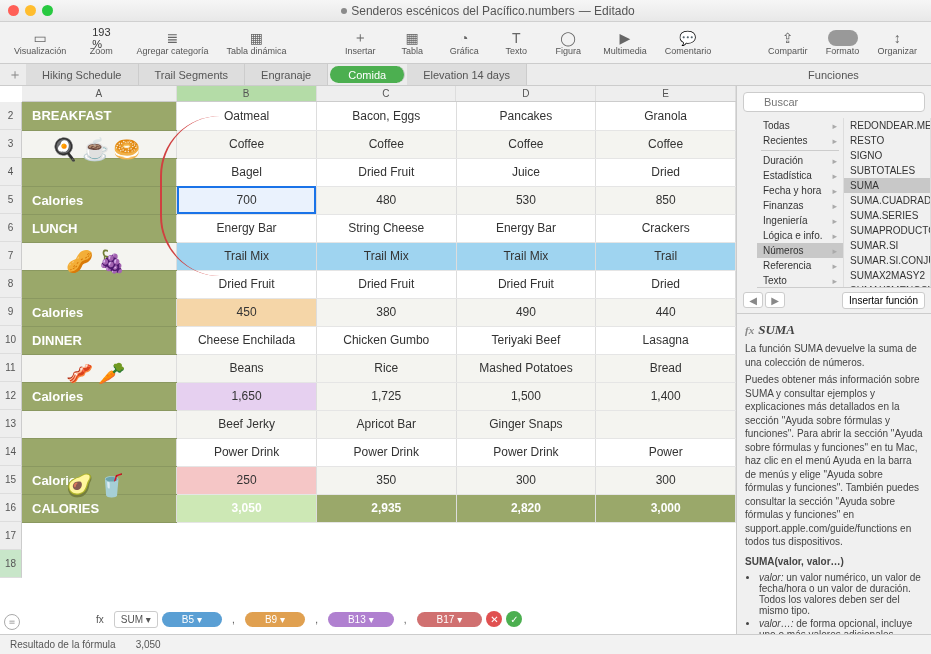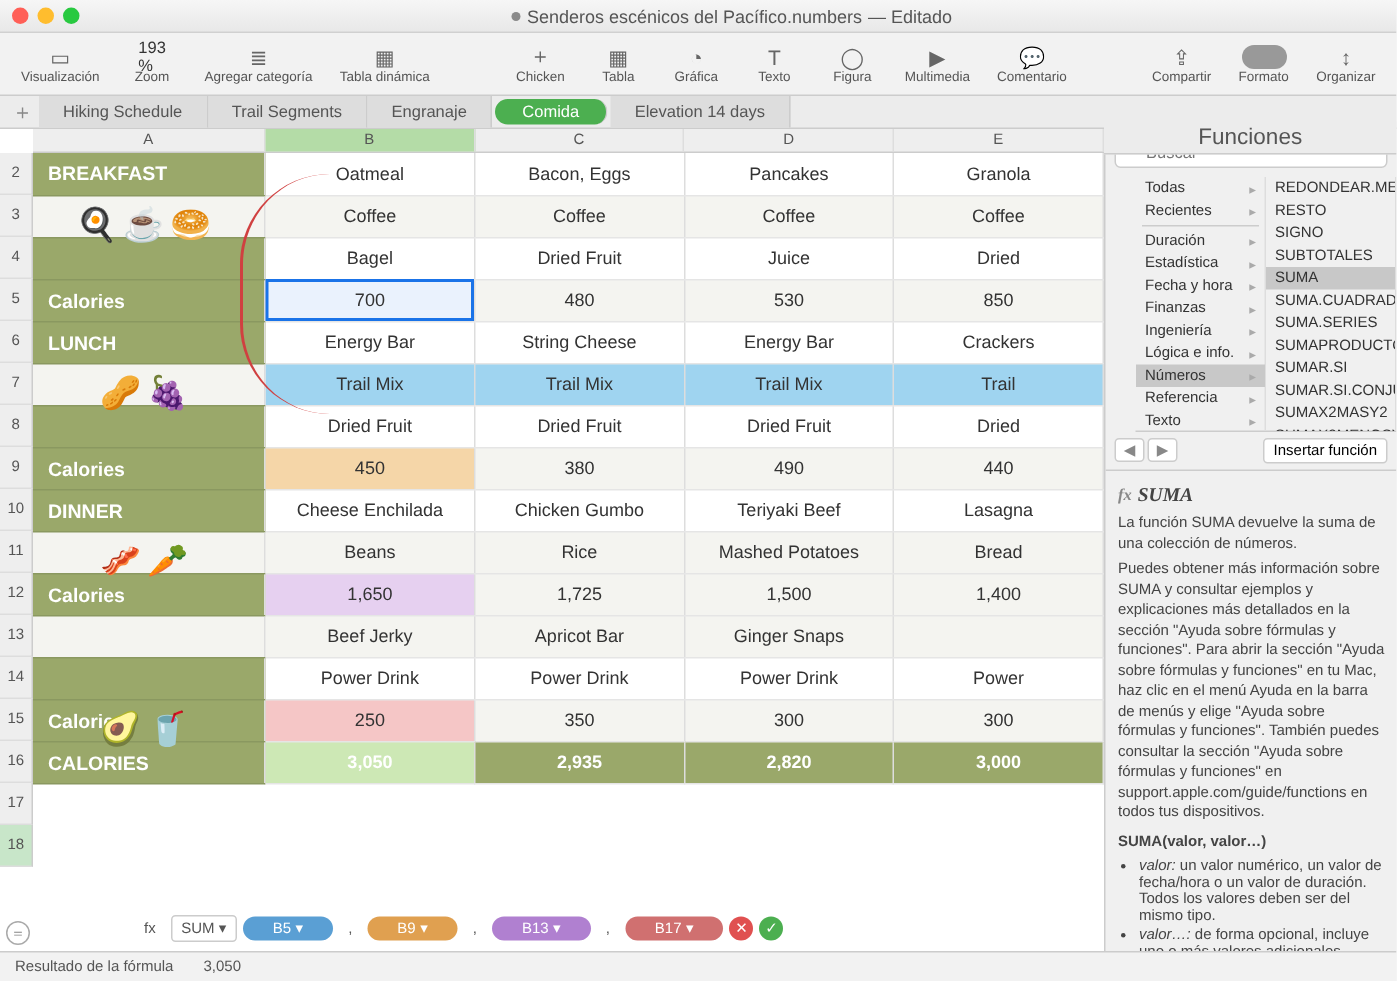--- a/index.html
+++ b/index.html
@@ -18,21 +18,21 @@
 .tbtn { display:flex; flex-direction:column; align-items:center; justify-content:center; font-size:9px; color:#555; padding:2px 8px; cursor:pointer; min-width:50px;}
 .tbtn .ico { width:18px; height:16px; display:flex;align-items:center;justify-content:center; color:#666; font-size:14px;}
 .tb-spacer { flex:1; }
 .tbtn.zoom .ico { font-size:11px; color:#333;}
 
 
 .sheet-tabs { height: 22px; background: #ececec; display: flex; align-items: stretch; padding-left: 4px; border-bottom:1px solid #ccc;}
 .sheet-add { width:22px; display:flex;align-items:center;justify-content:center;color:#888;font-size:14px;cursor:pointer;}
 .stab { padding: 3px 16px; font-size:11px; color:#555; background:#ddd; border-right:1px solid #ccc; display:flex;align-items:center; cursor:pointer;}
 .stab.active { background:#4caf50; color:#fff; border-radius:10px; margin:2px 2px; padding:2px 18px;}
-.sidebar-title { position:absolute; right:0; top:64px; width:195px; height:22px; display:flex;align-items:center;justify-content:center;font-size:15px;color:#555;background:#ececec;border-bottom:1px solid #ccc;margin-top:17px;}
+.sidebar-title { position:absolute; right:0; top:64px; width:195px; height:22px; display:flex;align-items:center;justify-content:center;font-size:11px;color:#555;background:#ececec;border-bottom:1px solid #ccc;}
 
 
 .main { display:flex; height: calc(654px - 22px - 42px - 22px - 20px); }
 .sheet-area { flex:1; background:#fff; position:relative; overflow:hidden;}
 .sidebar { width:195px; background:#f0f0f0; border-left:1px solid #ccc; overflow:hidden; display:flex;flex-direction:column;}
 
 
 .colhdrs { display:flex; height:16px; background:#eee; border-bottom:1px solid #ccc; margin-left:22px;}
 .colhdr { display:flex;align-items:center;justify-content:center;font-size:10px;color:#555;border-right:1px solid #ddd;}
 .colhdr.sel { background:#b4dca7;}
@@ -130,21 +130,21 @@
       <div class="ico">≣</div>
       <span>Agregar categoría</span>
     </div>
   <div class="tbtn">
       <div class="ico">▦</div>
       <span>Tabla dinámica</span>
     </div>
   <div class="tb-spacer"></div>
   <div class="tbtn">
       <div class="ico">＋</div>
-      <span>Chicken</span>
+      <span>Insertar</span>
     </div>
   <div class="tbtn">
       <div class="ico">▦</div>
       <span>Tabla</span>
     </div>
   <div class="tbtn">
       <div class="ico">◔</div>
       <span>Gráfica</span>
     </div>
   <div class="tbtn">

